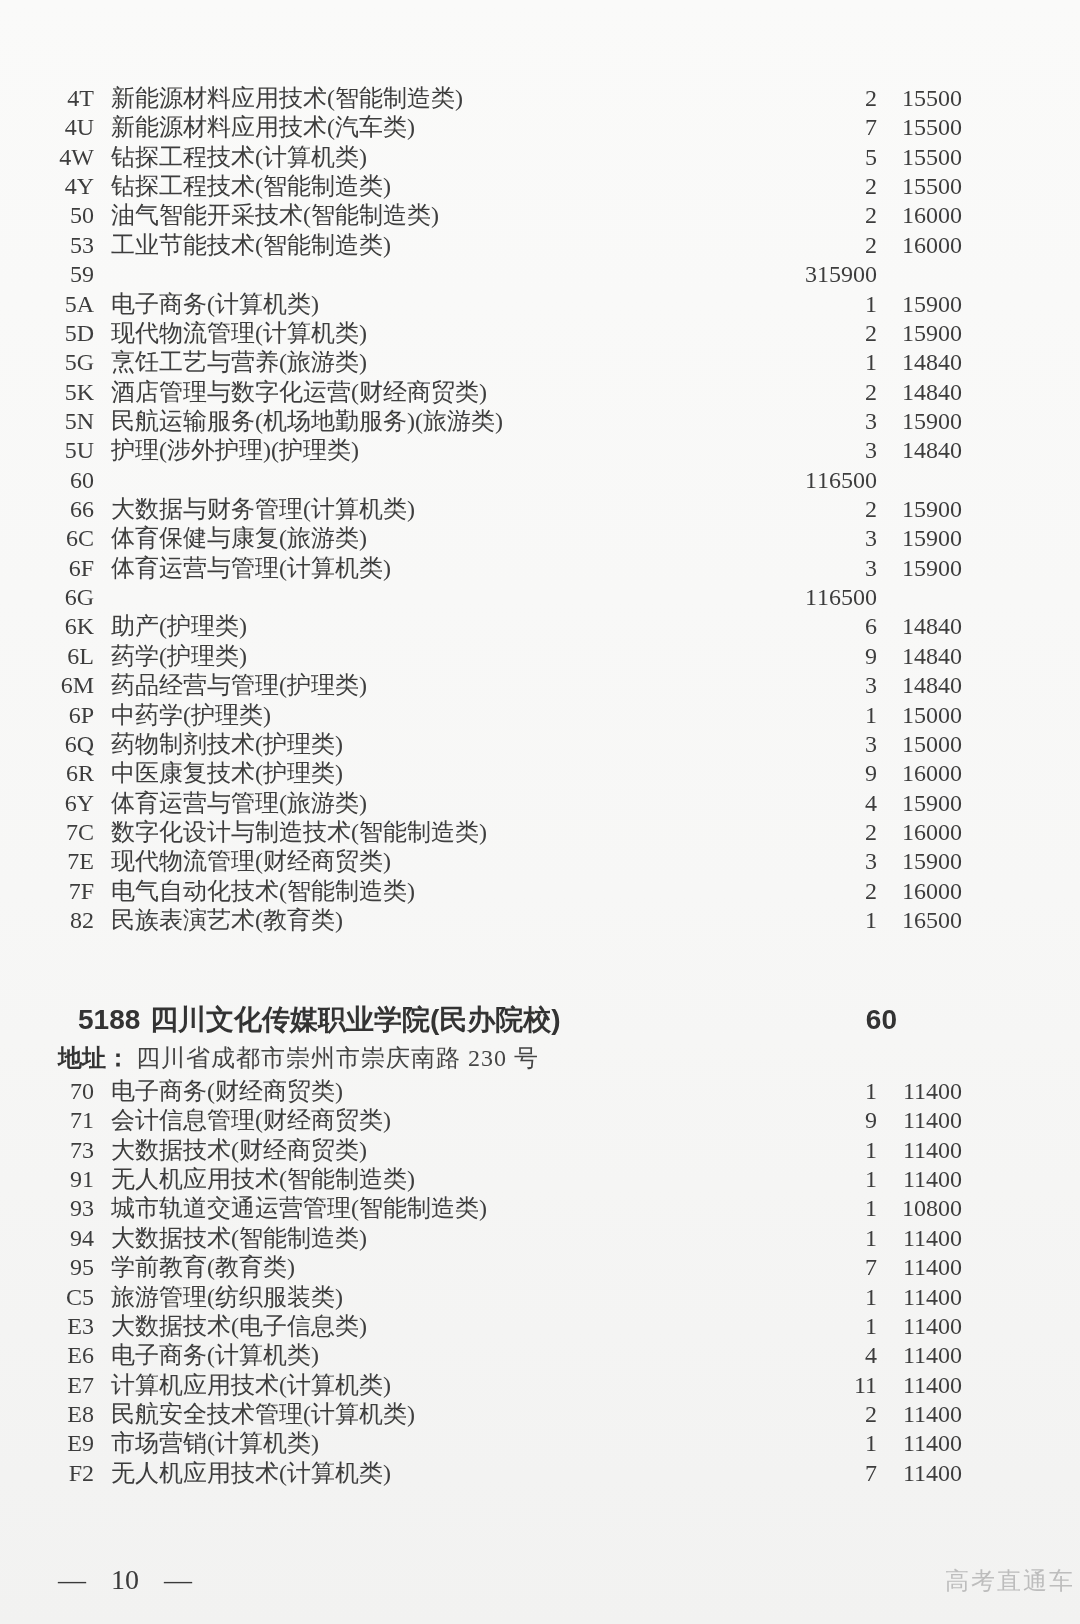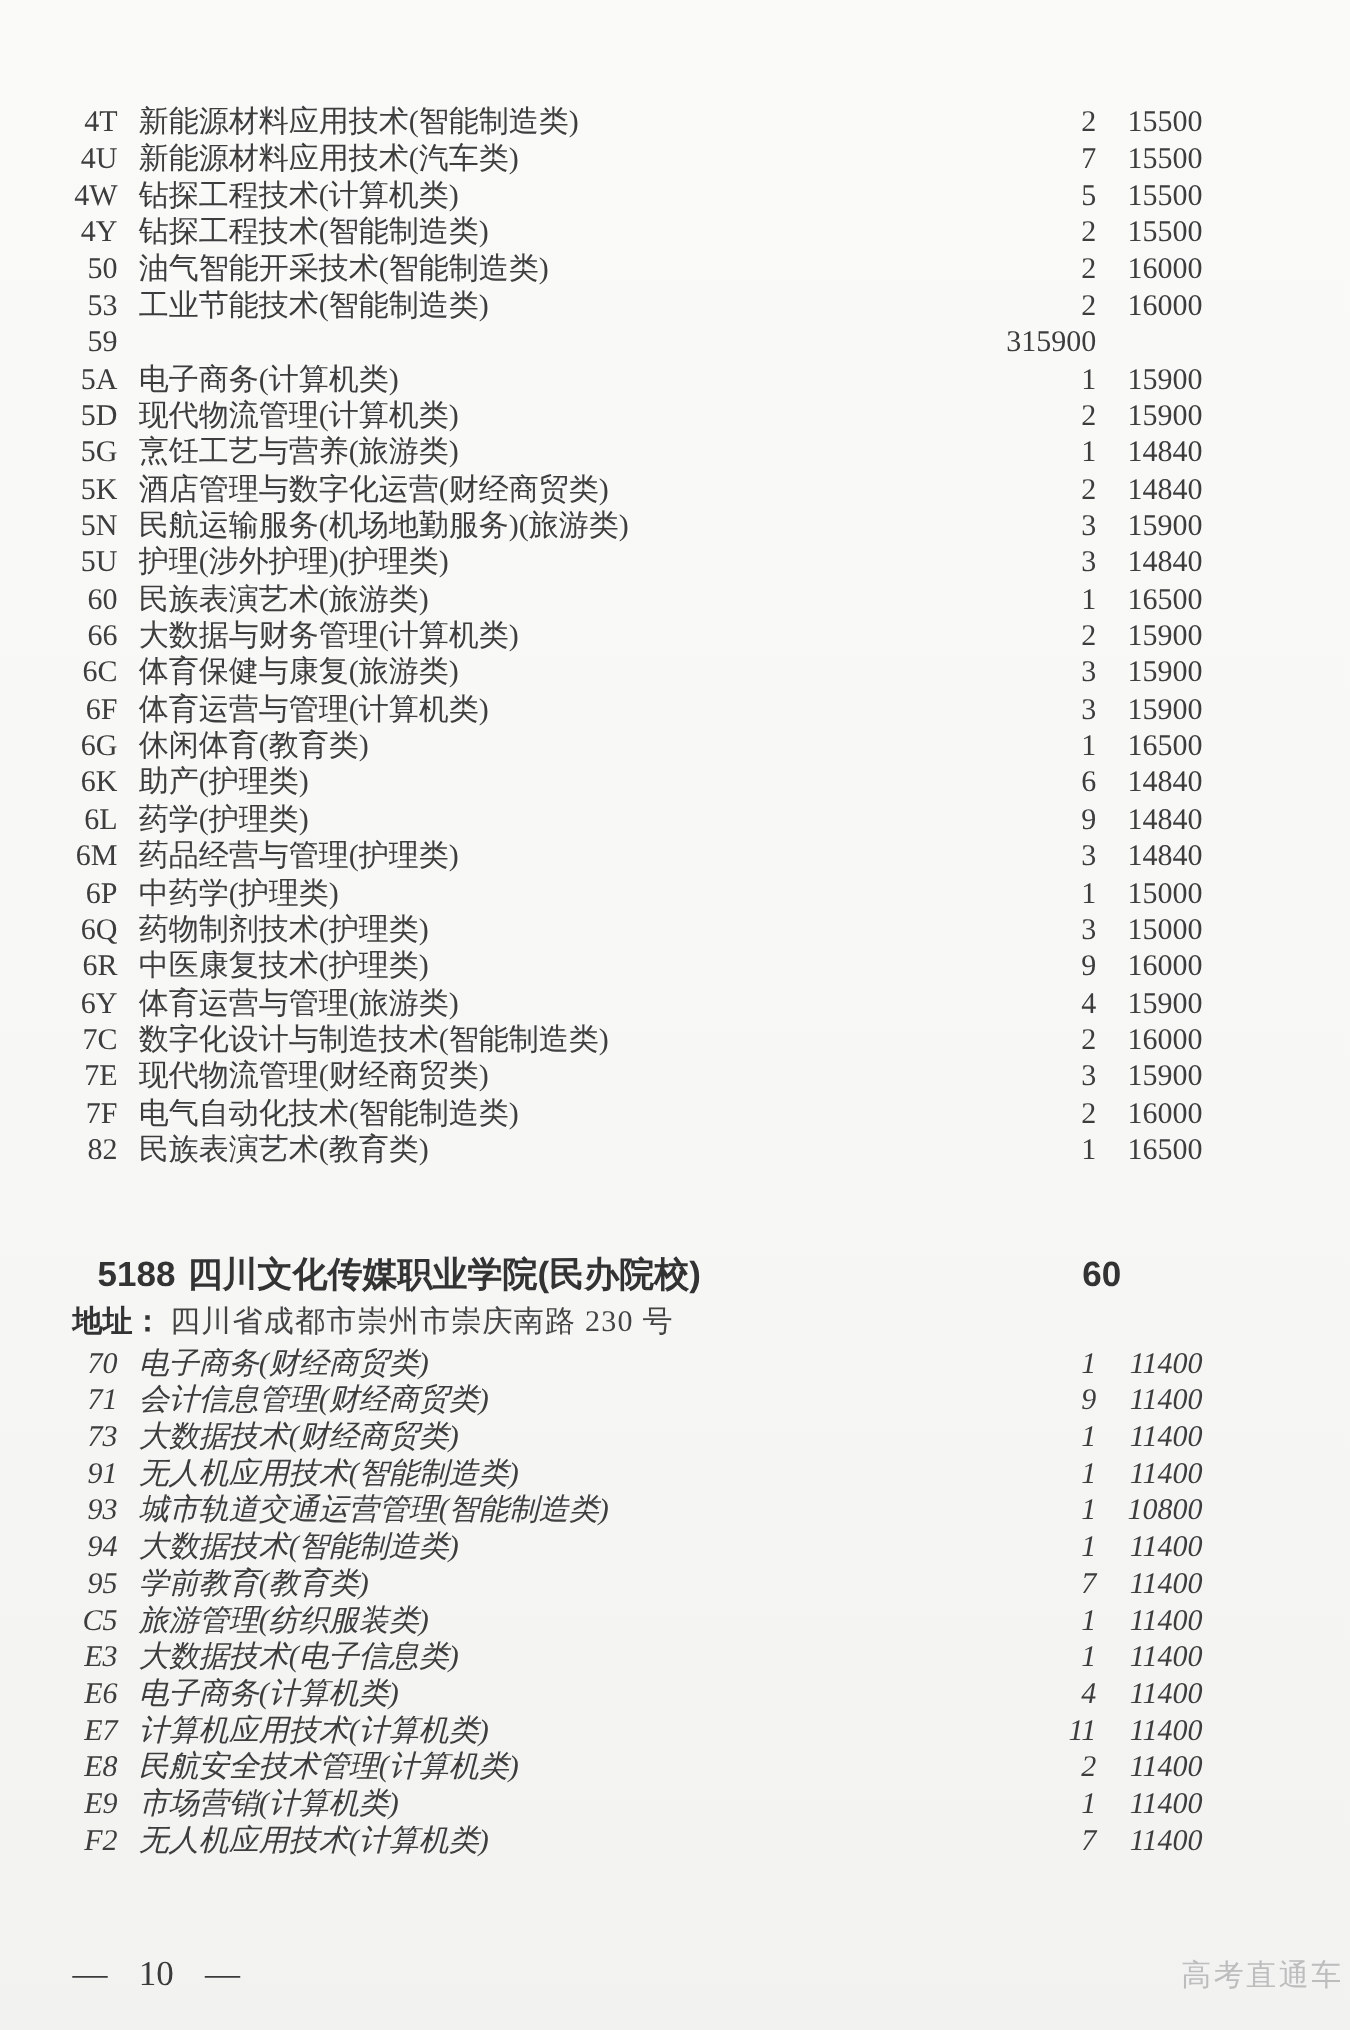--- a/index.html
+++ b/index.html
@@ -20,21 +20,21 @@
     display:grid;
     grid-template-columns:36px 1fr 60px 85px;
     height:29.36px;line-height:29.36px;
     font-size:24px;white-space:nowrap;
   }
   .row .code{text-align:right;}
   .row .name{padding-left:17px;overflow:hidden;}
   .row .count{text-align:right;}
   .row .fee{text-align:right;}
   #block1{top:84px;}
-  #block2{top:1077px;font-style:italic;}
+  #block2{top:1077px;}
 
   
   .school-heading{
     position:absolute;left:58px;top:1001px;width:904px;height:38px;
     display:grid;grid-template-columns:59px 1fr 60px 85px;
     line-height:38px;font-family:"Liberation Sans","DejaVu Sans",sans-serif;
     font-weight:bold;font-size:28px;color:#333333;white-space:nowrap;margin-left:20px;
   }
   .school-heading .s-code{text-align:left;}
   .school-heading .s-name{padding-left:13px;}
@@ -157,21 +157,20 @@
 
       <div class="row">
         <span class="code">5U</span>
         <span class="name">护理(涉外护理)(护理类)</span>
         <span class="count">3</span>
         <span class="fee">14840</span>
       </div>
 
       <div class="row">
         <span class="code">60</span>
-        <span class="name">民族表演艺术(旅游类)</span>
         <span class="count">1</span>
         <span class="fee">16500</span>
       </div>
 
       <div class="row">
         <span class="code">66</span>
         <span class="name">大数据与财务管理(计算机类)</span>
         <span class="count">2</span>
         <span class="fee">15900</span>
       </div>
@@ -185,21 +184,20 @@
 
       <div class="row">
         <span class="code">6F</span>
         <span class="name">体育运营与管理(计算机类)</span>
         <span class="count">3</span>
         <span class="fee">15900</span>
       </div>
 
       <div class="row">
         <span class="code">6G</span>
-        <span class="name">休闲体育(教育类)</span>
         <span class="count">1</span>
         <span class="fee">16500</span>
       </div>
 
       <div class="row">
         <span class="code">6K</span>
         <span class="name">助产(护理类)</span>
         <span class="count">6</span>
         <span class="fee">14840</span>
       </div>

